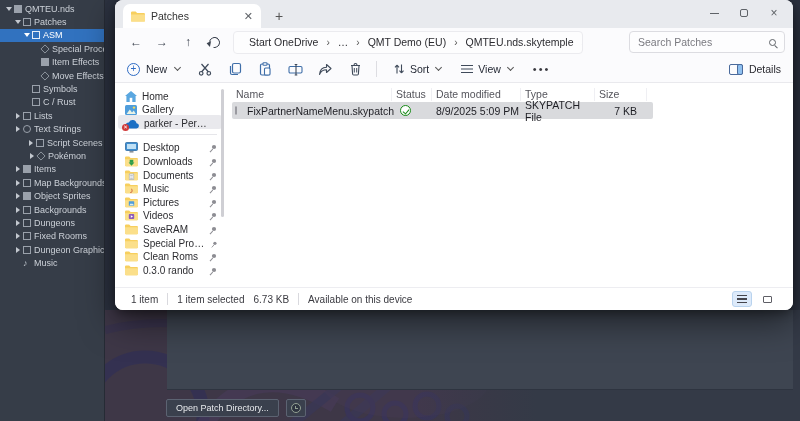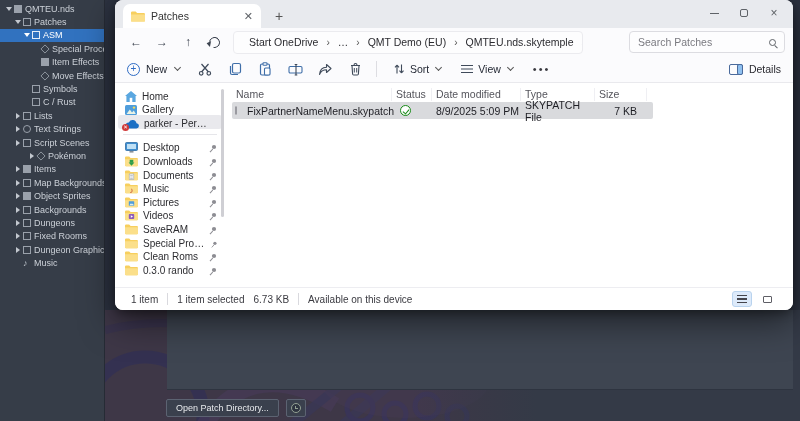--- a/index.html
+++ b/index.html
@@ -172,21 +172,21 @@
       <div class="trow" style="padding-left: 13px;">
         <span class="exp closed"></span>
         <span class="tico "></span>
         <span>Lists</span>
       </div>
       <div class="trow" style="padding-left: 13px;">
         <span class="exp closed"></span>
         <span class="tico circ"></span>
         <span>Text Strings</span>
       </div>
-      <div class="trow" style="padding-left: 13px;">
+      <div class="trow" style="padding-left: 26px;">
         <span class="exp closed"></span>
         <span class="tico "></span>
         <span>Script Scenes</span>
       </div>
       <div class="trow" style="padding-left: 27px;">
         <span class="exp closed"></span>
         <span class="tico diam"></span>
         <span>Pokémon</span>
       </div>
       <div class="trow" style="padding-left: 13px;">

